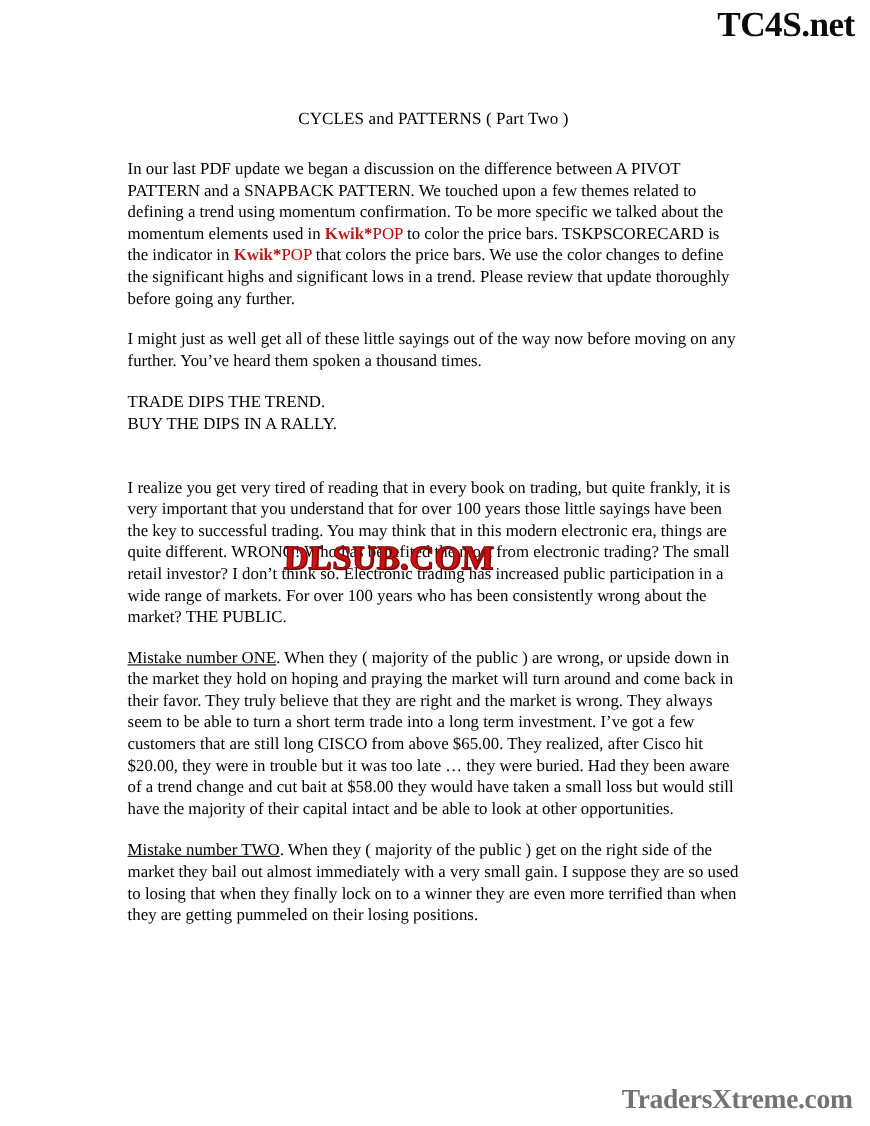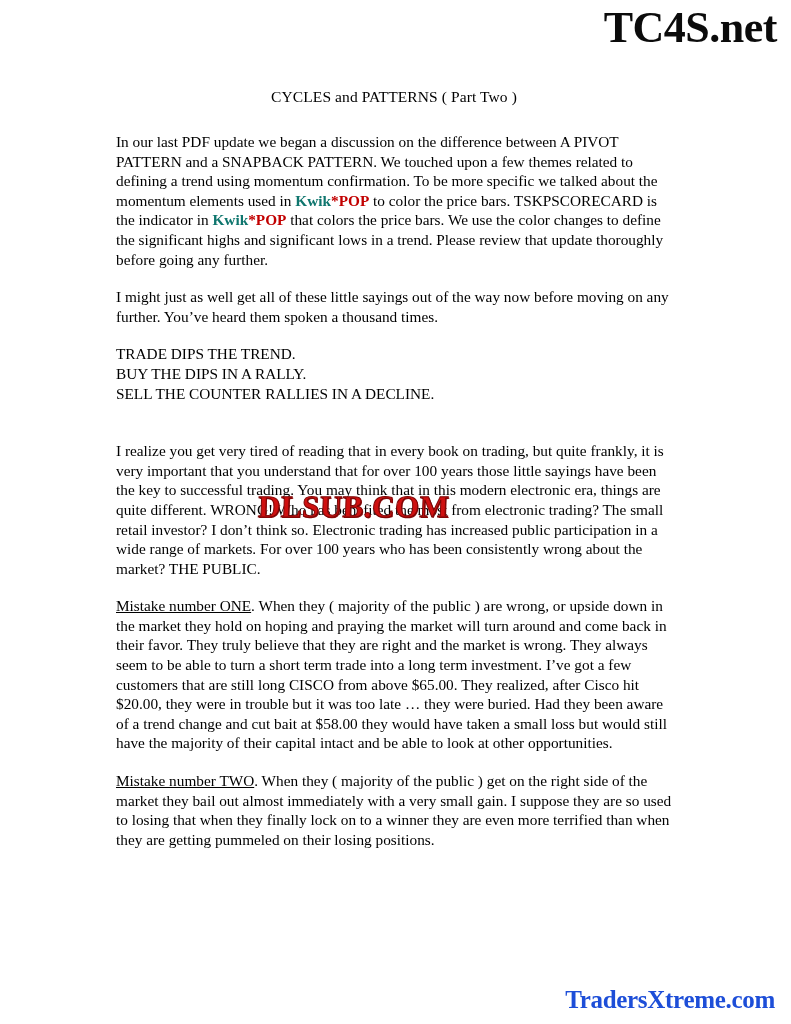--- a/index.html
+++ b/index.html
@@ -20,70 +20,70 @@
     width: 791px;
     height: 1024px;
     box-sizing: border-box;
   }
   .brand-top {
     position: absolute;
     top: 6px;
     right: 14px;
     font-family: "Liberation Serif", serif;
     font-weight: bold;
-    font-size: 44px;
+    font-size: 32px;
     color: #0b0b0b;
     letter-spacing: -0.5px;
     line-height: 1;
   }
   .brand-bottom {
     position: absolute;
     bottom: 12px;
     right: 16px;
     font-family: "Liberation Serif", serif;
     font-weight: bold;
     font-size: 25px;
-    color: #1d4ed8;
+    color: #737373;
     line-height: 1;
     letter-spacing: -0.3px;
   }
   .doc {
     position: absolute;
     left: 116px;
     top: 88px;
     width: 556px;
   }
   .doc-title {
     text-align: center;
     font-size: 15.5px;
-    margin: 0 0 26px 0;
+    margin: 12px 0 26px 0;
     letter-spacing: 0.1px;
   }
   p.para {
     font-size: 15.3px;
     line-height: 19.6px;
     margin: 0 0 18px 0;
     text-align: left;
   }
   p.tight {
     margin: 0;
   }
   .sayings {
     margin: 0 0 18px 0;
   }
   .kwik {
     font-weight: bold;
-    color: #0f766e;
+    color: #b91c1c;
   }
   .star {
     font-weight: bold;
     color: #c20000;
   }
   .pop {
-    font-weight: bold;
+    font-weight: normal;
     color: #c20000;
   }
   .underline {
     text-decoration: underline;
   }
   .spacer-lg {
     height: 20px;
   }
   .watermark {
     position: absolute;
@@ -111,21 +111,20 @@
 
     <div class="doc-title">CYCLES and PATTERNS ( Part Two )</div>
 
     <p class="para"><span>In our last PDF update we began a discussion on the difference between A PIVOT PATTERN and a SNAPBACK PATTERN. We touched upon a few themes related to defining a trend using momentum confirmation. To be more specific we talked about the momentum elements used in </span><span class="kwik">Kwik</span><span class="star">*</span><span class="pop">POP</span><span> to color the price bars. TSKPSCORECARD is the indicator in </span><span class="kwik">Kwik</span><span class="star">*</span><span class="pop">POP</span><span> that colors the price bars. We use the color changes to define the significant highs and significant lows in a trend. Please review that update thoroughly before going any further.</span></p>
 
     <p class="para">I might just as well get all of these little sayings out of the way now before moving on any further. You’ve heard them spoken a thousand times.</p>
 
     <div class="sayings">
       <p class="para tight">TRADE DIPS THE TREND.</p>
       <p class="para tight">BUY THE DIPS IN A RALLY.</p>
-      <p class="para tight">SELL THE COUNTER RALLIES IN A DECLINE.</p>
     </div>
 
     <div class="spacer-lg"></div>
 
     <p class="para"> I realize you get very tired of reading that in every book on trading, but quite frankly, it is very important that you understand that for over 100 years those little sayings have been the key to successful trading. You may think that in this modern electronic era, things are quite different. WRONG! Who has benefited the most from electronic trading? The small retail investor? I don’t think so. Electronic trading has increased public participation in a wide range of markets. For over 100 years who has been consistently wrong about the market? THE PUBLIC.</p>
 
 
     <p class="para"><span class="underline">Mistake number ONE</span><span>. When they ( majority of the public ) are wrong, or upside down in the market they hold on hoping and praying the market will turn around and come back in their favor. They truly believe that they are right and the market is wrong. They always seem to be able to turn a short term trade into a long term investment. I’ve got a few customers that are still long CISCO from above $65.00. They realized, after Cisco hit $20.00, they were in trouble but it was too late … they were buried. Had they been aware of a trend change and cut bait at $58.00 they would have taken a small loss but would still have the majority of their capital intact and be able to look at other opportunities.</span></p>
 
     <p class="para"><span class="underline">Mistake number TWO</span><span>. When they ( majority of the public ) get on the right side of the market they bail out almost immediately with a very small gain. I suppose they are so used to losing that when they finally lock on to a winner they are even more terrified than when they are getting pummeled on their losing positions.</span></p>

